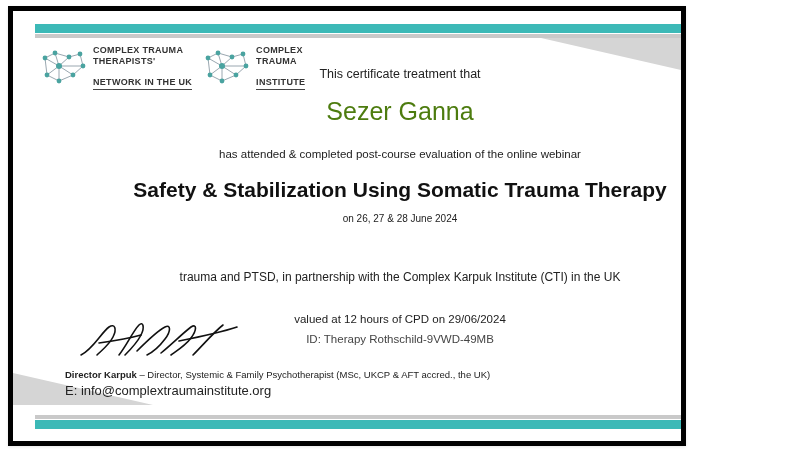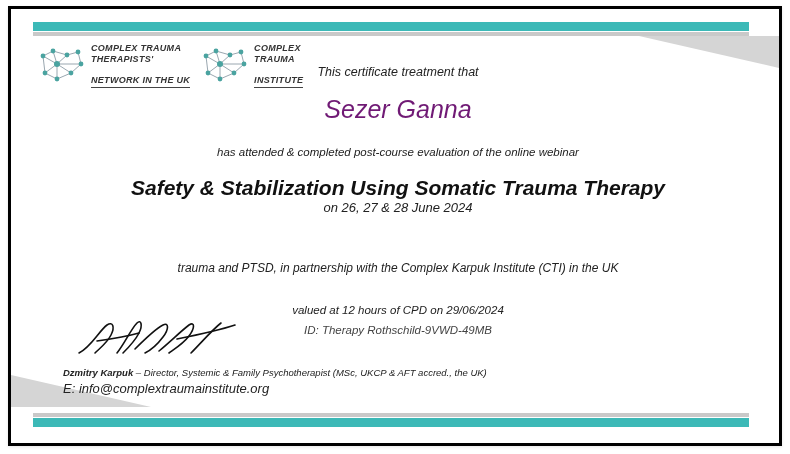--- a/index.html
+++ b/index.html
@@ -20,28 +20,27 @@
     height: 454px;
     background: #ffffff;
     box-sizing: border-box;
   }
 
   
   .sheet {
     position: absolute;
     left: 8px;
     top: 6px;
-    width: 774px;
+    width: 678px;
     height: 440px;
     background: #ffffff;
-    border: 3px solid #000000;
+    border: 5px solid #000000;
     box-shadow: 0 1px 3px rgba(0,0,0,0.10);
     overflow: hidden;
     box-sizing: border-box;
-    font-style: italic;
   }
 
   
   .bar-top-teal {
     position: absolute;
     left: 22px;
     top: 13px;
     width: 716px;
     height: 9px;
     background: #3cb9b7;
@@ -134,34 +133,35 @@
     color: #222222;
   }
   .declare {
     font-size: 12.5px;
     margin-top: 12px;
   }
   .recipient {
     font-size: 25px;
     font-weight: normal;
     margin-top: 16px;
-    color: #701a75;
+    color: #4d7c0f;
   }
   .attended {
     font-size: 11.5px;
     margin-top: 22px;
   }
   .course-title {
     font-size: 21px;
     font-weight: bold;
     margin-top: 18px;
     color: #111111;
   }
   .dates {
-    font-size: 13px;
+    font-size: 10px;
+    margin-top: 11px;
   }
   .presenter {
     font-size: 12px;
     line-height: 19px;
     margin-top: 25px;
     padding: 0 8px;
   }
   .valued {
     font-size: 11.5px;
     margin-top: 26px;
@@ -290,19 +290,19 @@
             <path d="M24 22 C38 20, 52 18, 66 14"></path>
             <path d="M44 34 C52 24, 58 10, 64 4 C68 0, 70 6, 66 14 C62 22, 54 30, 50 34"></path>
             <path d="M62 30 C70 22, 82 10, 90 6 C96 3, 96 10, 90 18 C84 26, 76 32, 72 34"></path>
             <path d="M86 32 C96 24, 108 12, 116 6 C122 2, 122 9, 116 17 C110 25, 100 31, 96 34"></path>
             <path d="M104 20 C124 16, 144 12, 162 6"></path>
             <path d="M118 34 C128 24, 140 10, 148 4"></path>
           </g>
         </svg>
       </span>
       <div class="sig-name">
-        <b>Dzmitry Karpuk</b><span> – Director, Systemic &amp; Family Psychotherapist (MSc, UKCP &amp; AFT accred., the UK)</span>
+        <b>Director Karpuk</b><span> – Director, Systemic &amp; Family Psychotherapist (MSc, UKCP &amp; AFT accred., the UK)</span>
       </div>
       <div class="sig-email">E: info@complextraumainstitute.org</div>
     </div>
 
   </div>
 </div>
 
 </body></html>

